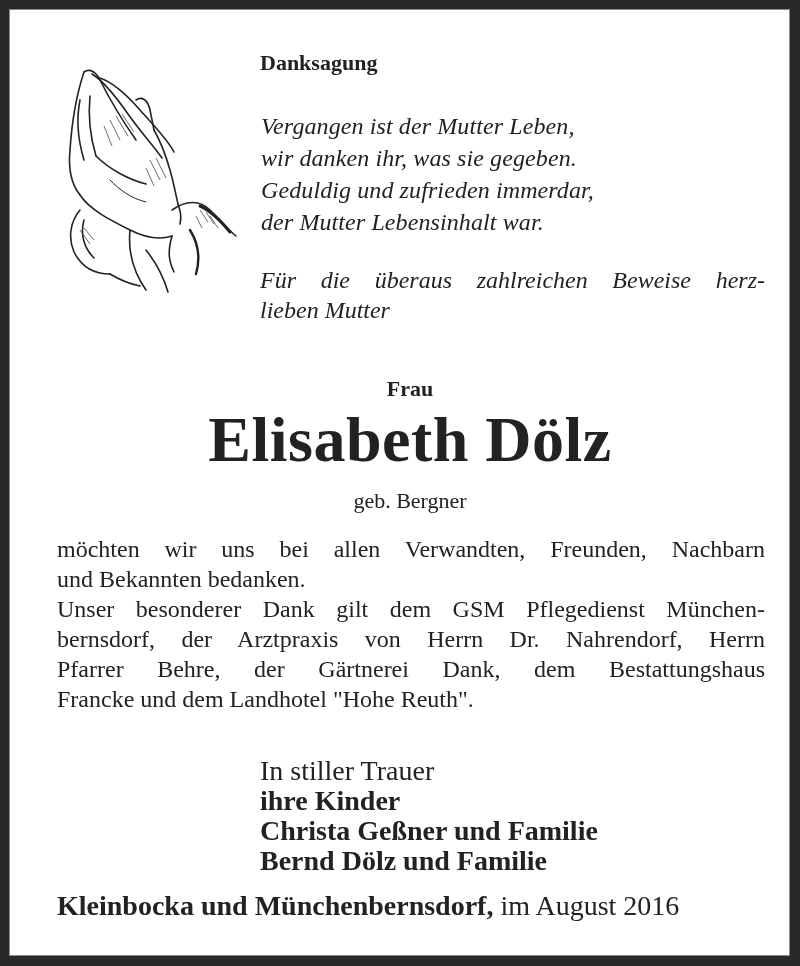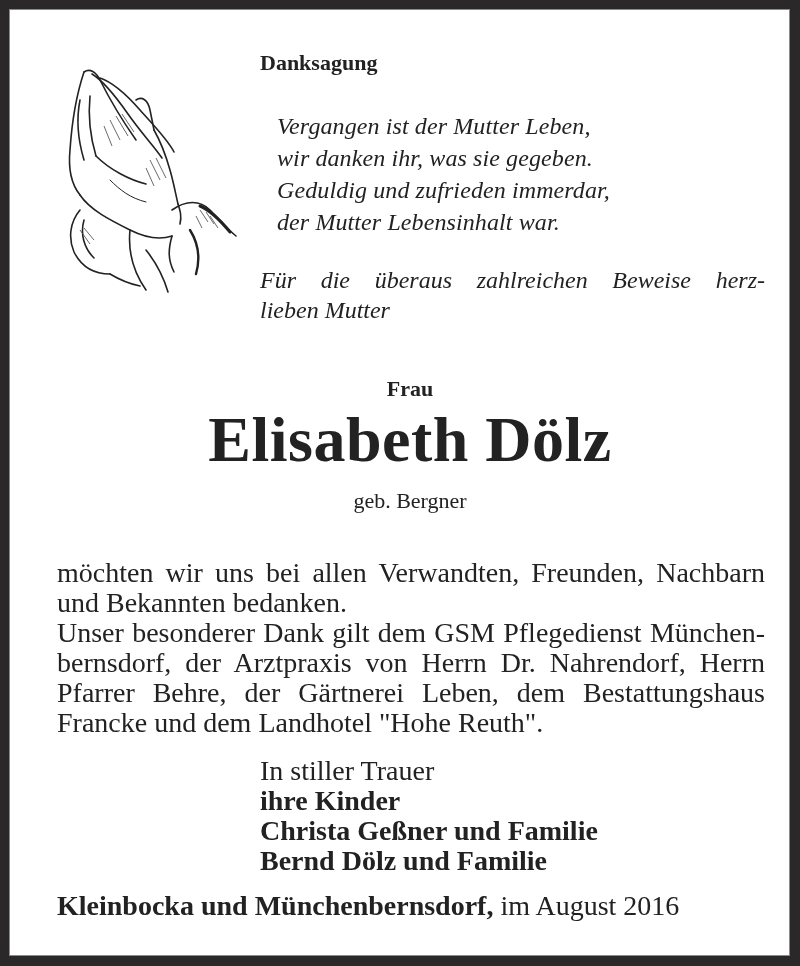--- a/index.html
+++ b/index.html
@@ -24,21 +24,20 @@
       position: absolute; left: 40px; top: 50px; width: 190px; height: 240px;
     }
     .heading {
       left: 250px; top: 40px;
       font-weight: bold; font-size: 22px;
     }
     .poem {
       left: 251px; top: 100px;
       font-style: italic; font-size: 24px; line-height: 32px;
       letter-spacing: 0.1px;
-      margin-left: 16px;
     }
     .intro {
       left: 250px; top: 255px; width: 505px;
       font-size: 24px; line-height: 30px;
       white-space: normal;
     }
     .intro .line { display: block; text-align: justify; text-align-last: justify; font-style: italic; }
     .intro .line.last { text-align-last: left; }
     .frau {
       left: 0; width: 800px; top: 366px; text-align: center;
@@ -46,22 +45,22 @@
     }
     .name {
       left: 0; width: 800px; top: 393px; text-align: center;
       font-weight: bold; font-size: 64px; letter-spacing: 0.5px;
     }
     .geb {
       left: 0; width: 800px; top: 478px; text-align: center;
       font-size: 22px; padding-left: 0px;
     }
     .body {
-      left: 47px; top: 548px; width: 708px;
-      font-size: 28px; line-height: 30px; white-space: normal;
+      left: 47px; top: 524px; width: 708px;
+      font-size: 24px; line-height: 30px; white-space: normal;
     }
     .body .line { display: block; text-align: justify; text-align-last: justify; transform-origin: left; }
     .body .line.last { text-align-last: left; }
     .sign {
       left: 250px; top: 746px;
       font-size: 28px; line-height: 30px;
     }
     .sign .b { font-weight: bold; }
     .footer {
       left: 47px; top: 880px;
@@ -125,21 +124,21 @@
 
   <div class="abs frau">Frau</div>
   <div class="abs name">Elisabeth Dölz</div>
   <div class="abs geb">geb. Bergner</div>
 
   <div class="abs body">
     <span class="line">möchten wir uns bei allen Verwandten, Freunden, Nachbarn</span>
     <span class="line last">und Bekannten bedanken.</span>
     <span class="line">Unser besonderer Dank gilt dem GSM Pflegedienst München-</span>
     <span class="line">bernsdorf, der Arztpraxis von Herrn Dr. Nahrendorf, Herrn</span>
-    <span class="line">Pfarrer Behre, der Gärtnerei Leben, dem Bestattungshaus</span>
+    <span class="line">Pfarrer Behre, der Gärtnerei Dank, dem Bestattungshaus</span>
     <span class="line last">Francke und dem Landhotel "Hohe Reuth".</span>
   </div>
 
   <div class="abs sign">
     <div>In stiller Trauer</div>
     <div class="b">ihre Kinder</div>
     <div class="b">Christa Geßner und Familie</div>
     <div class="b">Bernd Dölz und Familie</div>
   </div>
 

